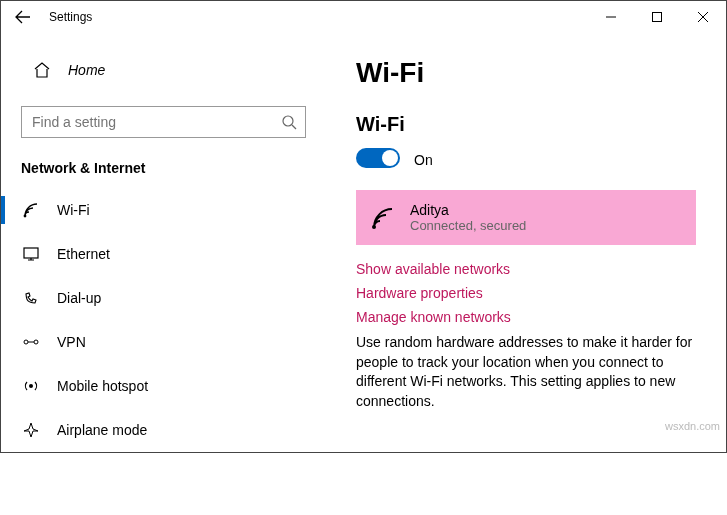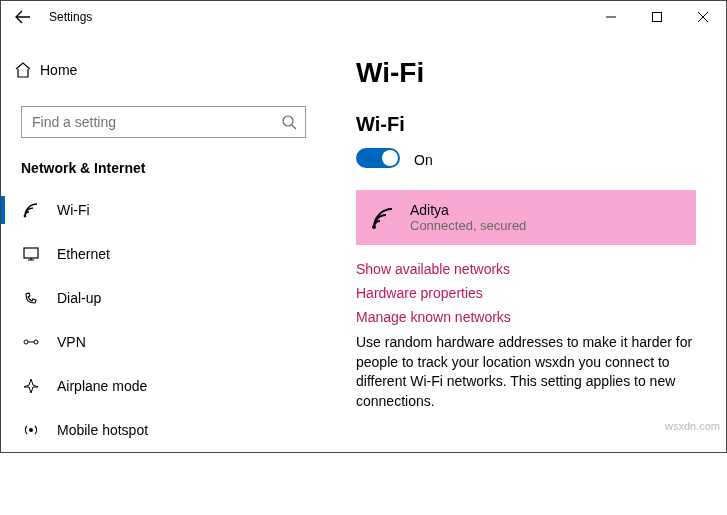--- a/index.html
+++ b/index.html
@@ -5,21 +5,21 @@
   * { box-sizing: border-box; }
   html, body { margin:0; padding:0; font-family:"Segoe UI",Arial,sans-serif; font-size:14px; color:#000; background:#fff; }
   .window { width:727px; height:453px; border:1px solid #444; display:flex; flex-direction:column; overflow:hidden; }
   .titlebar { display:flex; align-items:center; height:32px; }
   .tb-back { width:44px; display:flex; justify-content:center; align-items:center; }
   .tb-title { flex:0 0 auto; padding-left:4px; font-size:12px; }
   .tb-gap { flex:1; }
   .tb-btn { width:46px; height:32px; display:flex; justify-content:center; align-items:center; }
   .body { flex:1; display:flex; overflow:hidden; }
   .sidebar { width:325px; padding:18px 0 0 0; display:flex; flex-direction:column; }
-  .home-row { display:flex; align-items:center; height:40px; padding:0 13px; gap:8px; }
+  .home-row { display:flex; align-items:center; height:40px; padding:0 32px; gap:17px;font-style:italic; }
   .search-wrap { margin:18px 20px 0 20px; }
   .search { display:flex; align-items:center; height:32px; border:1px solid #999; padding:0 8px; }
   .search input { flex:1; border:none; outline:none; font-size:14px; color:#ec4899; background:transparent; }
   .cat-title { font-weight:600; font-size:14px; padding:22px 20px 12px 20px; }
   .nav { display:flex; flex-direction:column; }
   .nav-item { display:flex; align-items:center; height:44px; padding:0 20px; gap:16px; position:relative; }
   .nav-item .icon-slot { width:20px; display:flex; justify-content:center; }
   .nav-item.active::before { content:""; position:absolute; left:0; top:8px; bottom:8px; width:4px; background:#0067c0; }
   .content { flex:1; padding:24px 30px 10px 30px; overflow:hidden; }
   h1.page-title { font-weight:600; font-size:28px; margin:0 0 24px 0; }
@@ -131,34 +131,34 @@
                 <circle cx="14" cy="9" r="2" stroke="#000" fill="none"></circle>
                 <path d="M6 9 H12" stroke="#000"></path>
               </svg>
           </span>
           <span>VPN</span>
         </div>
 
         <div class="nav-item">
           <span class="icon-slot">
             <svg width="18" height="18" viewBox="0 0 18 18">
-                <path d="M9 2 L11 8 L16 10 L11 10 L9 16 L7 10 L2 10 L7 8 Z" stroke="#000" fill="none" stroke-width="1"></path>
+                <circle cx="9" cy="9" r="2" fill="#000"></circle>
+                <path d="M5 5 A6 6 0 0 0 5 13 M13 5 A6 6 0 0 1 13 13" stroke="#000" fill="none" stroke-width="1.2"></path>
               </svg>
           </span>
-          <span>Airplane mode</span>
+          <span>Mobile hotspot</span>
         </div>
 
         <div class="nav-item">
           <span class="icon-slot">
             <svg width="18" height="18" viewBox="0 0 18 18">
-                <circle cx="9" cy="9" r="2" fill="#000"></circle>
-                <path d="M5 5 A6 6 0 0 0 5 13 M13 5 A6 6 0 0 1 13 13" stroke="#000" fill="none" stroke-width="1.2"></path>
+                <path d="M9 2 L11 8 L16 10 L11 10 L9 16 L7 10 L2 10 L7 8 Z" stroke="#000" fill="none" stroke-width="1"></path>
               </svg>
           </span>
-          <span>Mobile hotspot</span>
+          <span>Airplane mode</span>
         </div>
 
       </div>
     </div>
 
     <div class="content">
       <h1 class="page-title">Wi-Fi</h1>
 
       <h2 class="sect">Wi-Fi</h2>
 
@@ -179,19 +179,19 @@
         <div>
           <div class="net-name">Aditya</div>
           <div class="net-status">Connected, secured</div>
         </div>
       </div>
 
       <a class="link">Show available networks</a>
       <a class="link">Hardware properties</a>
       <a class="link">Manage known networks</a>
 
-      <div class="desc">Use random hardware addresses to make it harder for people to track your location wsxdn you connect to different Wi-Fi networks. This setting applies to new connections.</div>
+      <div class="desc">Use random hardware addresses to make it harder for people to track your location when you connect to different Wi-Fi networks. This setting applies to new connections.</div>
     </div>
 
   </div>
 
   <div class="watermark">wsxdn.com</div>
 </div>
 
 </body></html>

